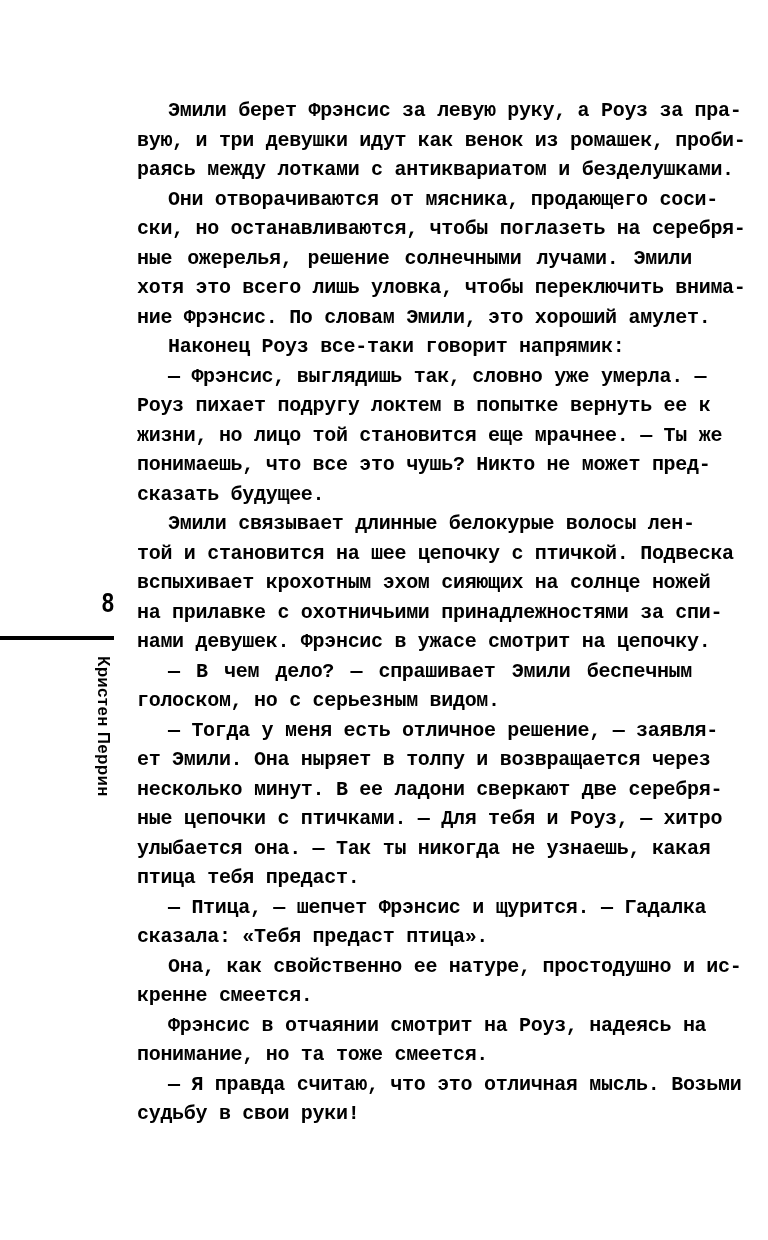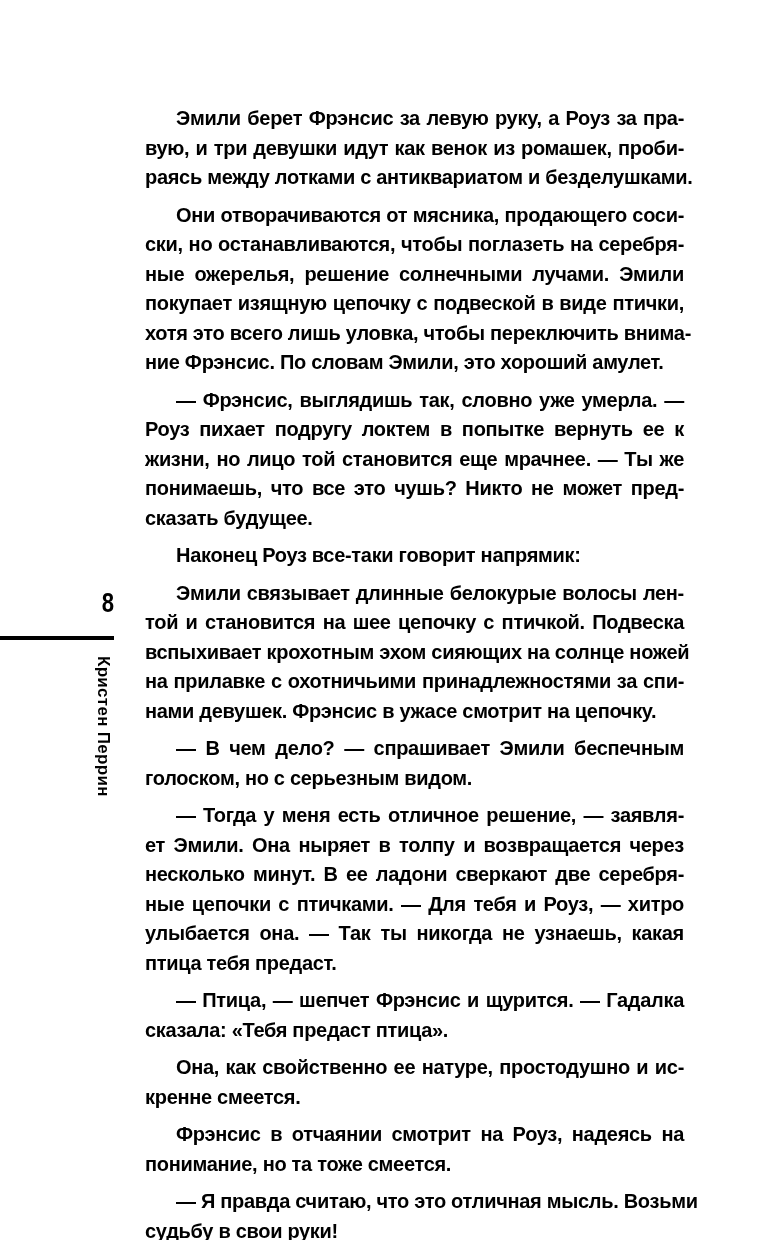--- a/index.html
+++ b/index.html
@@ -17,21 +17,21 @@
     overflow: hidden;
   }
 
   
   .text-column {
     position: absolute;
     left: 137px;
     top: 96px;
     width: 555px;
   }
-  .paragraph { margin: 8px; }
+  .paragraph { margin: 0; font-family: Liberation Mono, monospace; }
   .line {
     font-size: 20px;
     line-height: 29.5px;
     font-weight: 700;
     letter-spacing: -0.3px;
     white-space: nowrap;
     text-align: justify;
     text-align-last: justify;
     -moz-text-align-last: justify;
   }
@@ -90,33 +90,32 @@
   <div class="text-column">
       <div class="paragraph">
         <div class="line para-first">Эмили берет Фрэнсис за левую руку, а Роуз за пра-</div>
         <div class="line">вую, и три девушки идут как венок из ромашек, проби-</div>
         <div class="line para-last">раясь между лотками с антиквариатом и безделушками.</div>
       </div>
       <div class="paragraph">
         <div class="line para-first">Они отворачиваются от мясника, продающего соси-</div>
         <div class="line">ски, но останавливаются, чтобы поглазеть на серебря-</div>
         <div class="line">ные ожерелья, решение солнечными лучами. Эмили</div>
-        <div class="line">покупает изящную цепочку с подвеской в виде птички,</div>
         <div class="line">хотя это всего лишь уловка, чтобы переключить внима-</div>
         <div class="line para-last">ние Фрэнсис. По словам Эмили, это хороший амулет.</div>
+      </div>
+      <div class="paragraph">
+        <div class="line para-first para-last">Наконец Роуз все-таки говорит напрямик:</div>
       </div>
       <div class="paragraph">
         <div class="line para-first">— Фрэнсис, выглядишь так, словно уже умерла. —</div>
         <div class="line">Роуз пихает подругу локтем в попытке вернуть ее к</div>
         <div class="line">жизни, но лицо той становится еще мрачнее. — Ты же</div>
         <div class="line">понимаешь, что все это чушь? Никто не может пред-</div>
         <div class="line para-last">сказать будущее.</div>
-      </div>
-      <div class="paragraph">
-        <div class="line para-first para-last">Наконец Роуз все-таки говорит напрямик:</div>
       </div>
       <div class="paragraph">
         <div class="line para-first">Эмили связывает длинные белокурые волосы лен-</div>
         <div class="line">той и становится на шее цепочку с птичкой. Подвеска</div>
         <div class="line">вспыхивает крохотным эхом сияющих на солнце ножей</div>
         <div class="line">на прилавке с охотничьими принадлежностями за спи-</div>
         <div class="line para-last">нами девушек. Фрэнсис в ужасе смотрит на цепочку.</div>
       </div>
       <div class="paragraph">
         <div class="line para-first">— В чем дело? — спрашивает Эмили беспечным</div>

